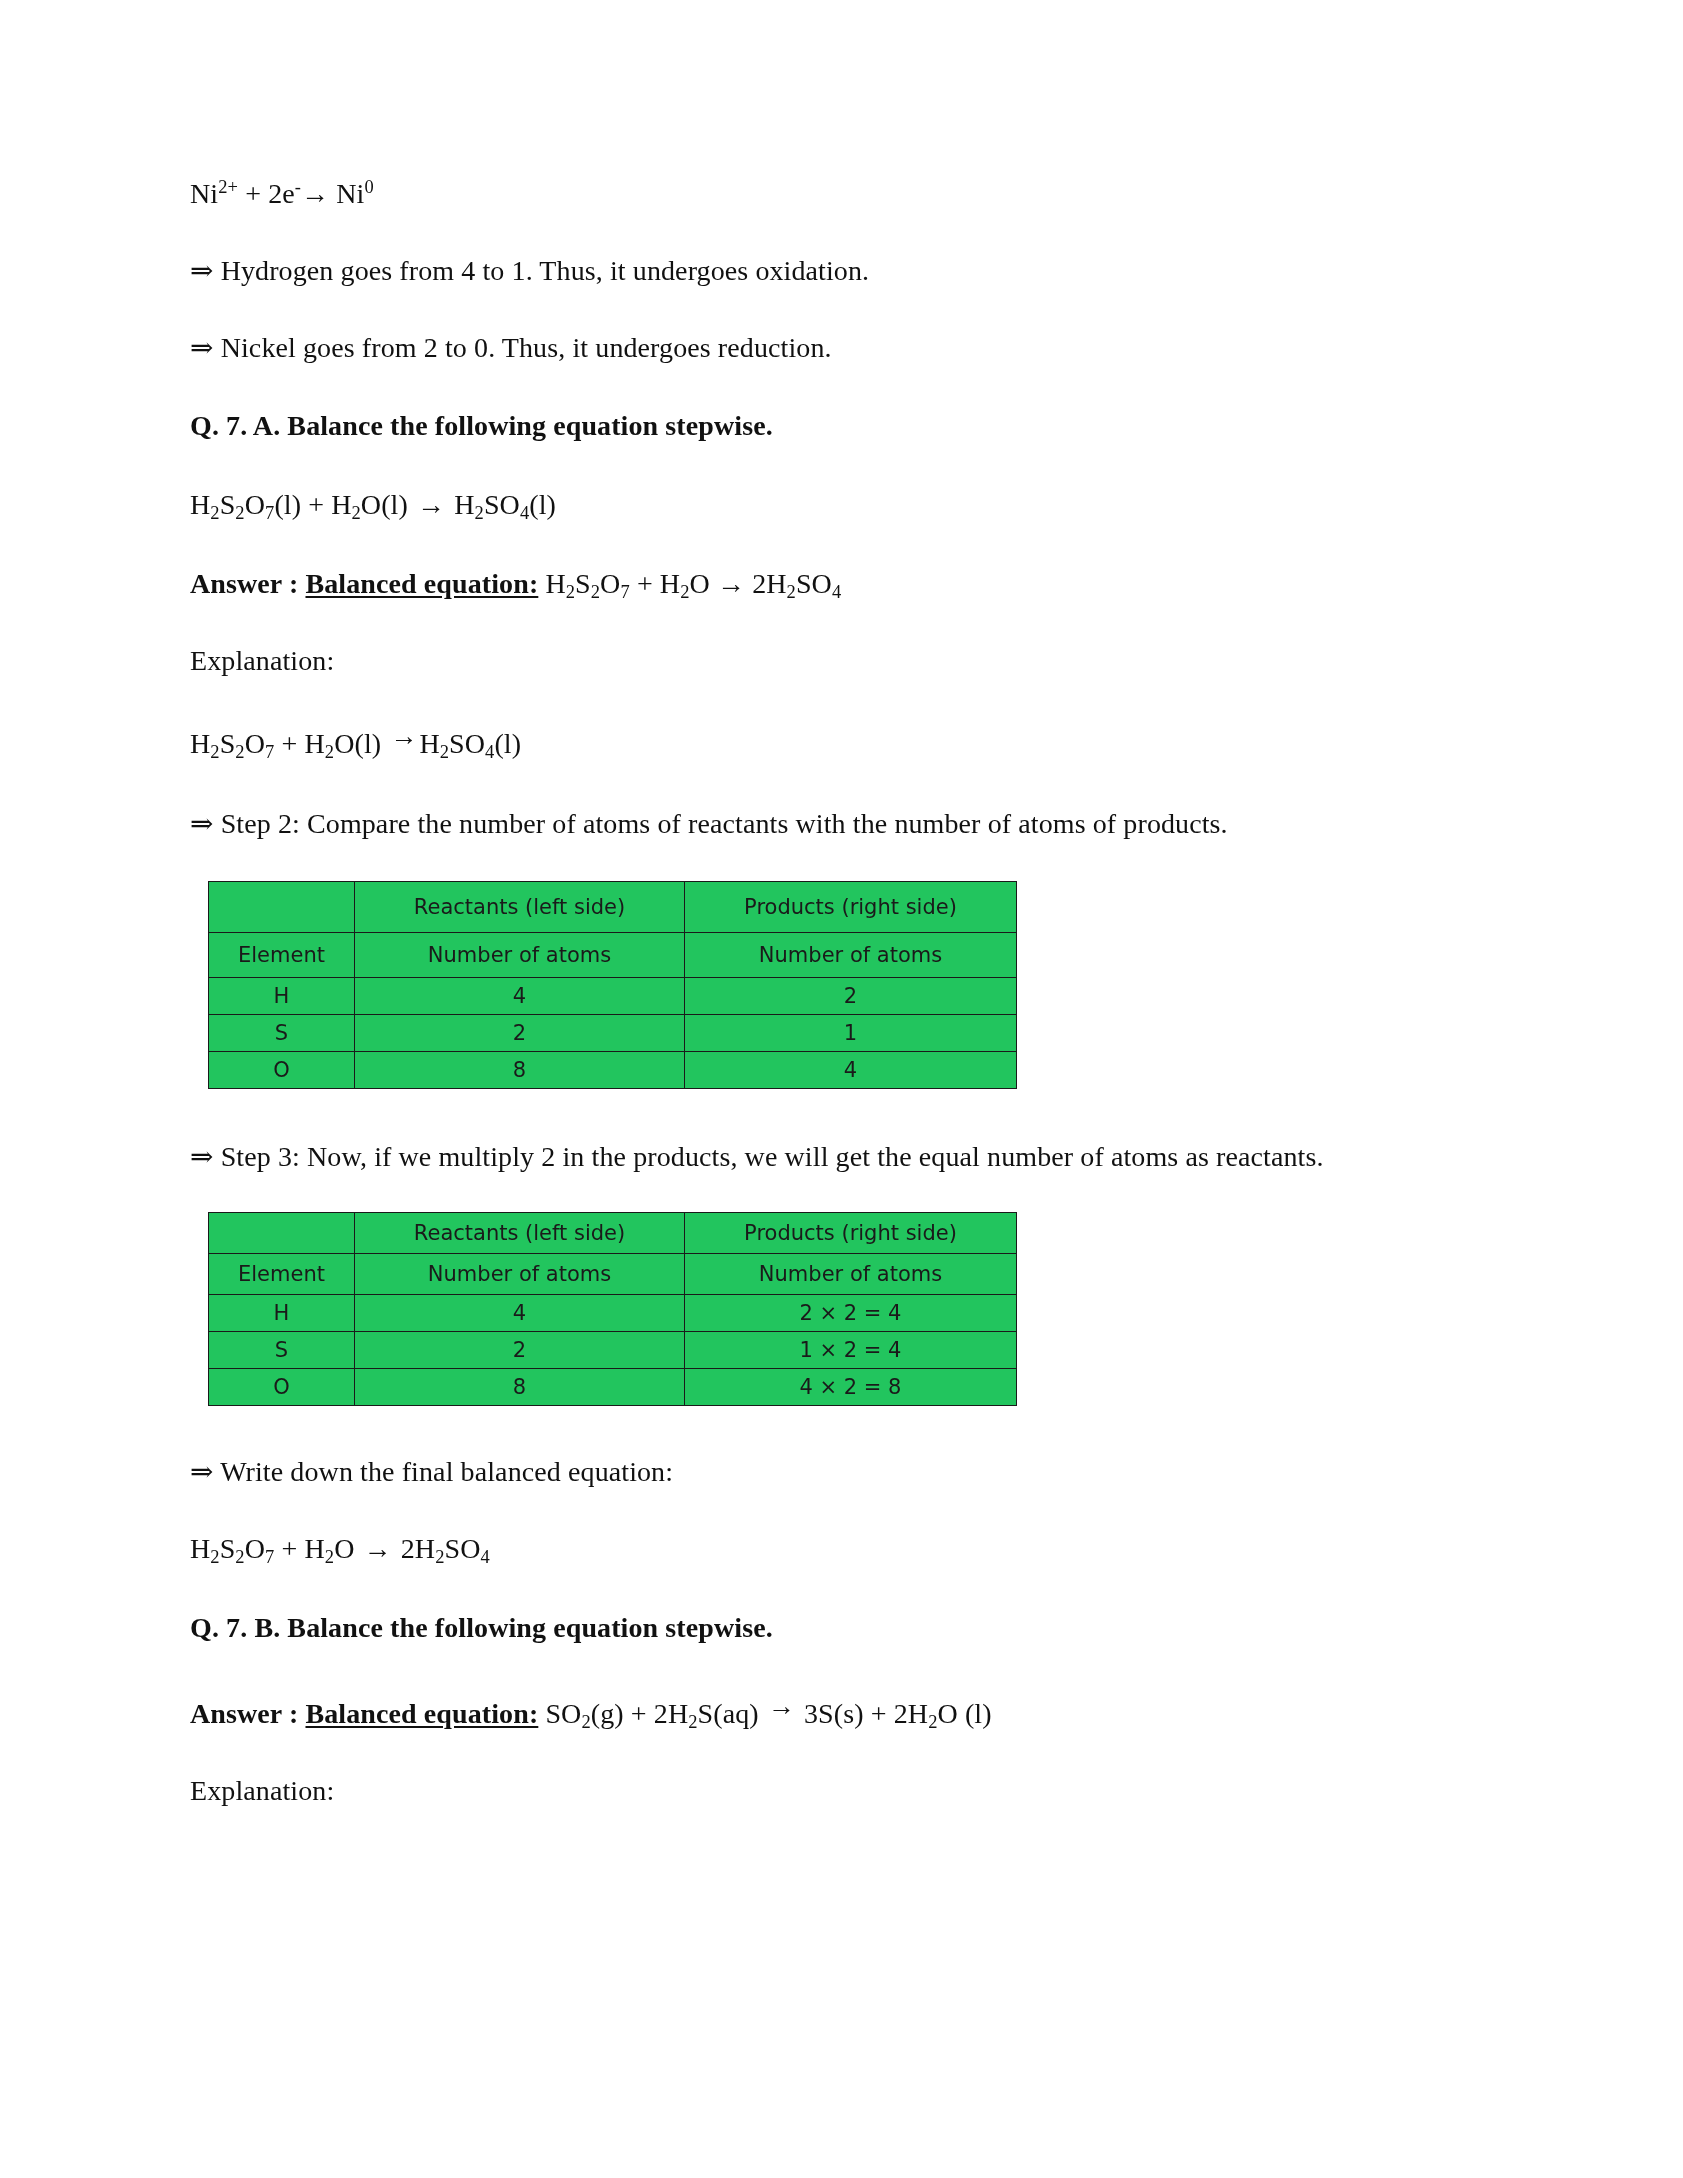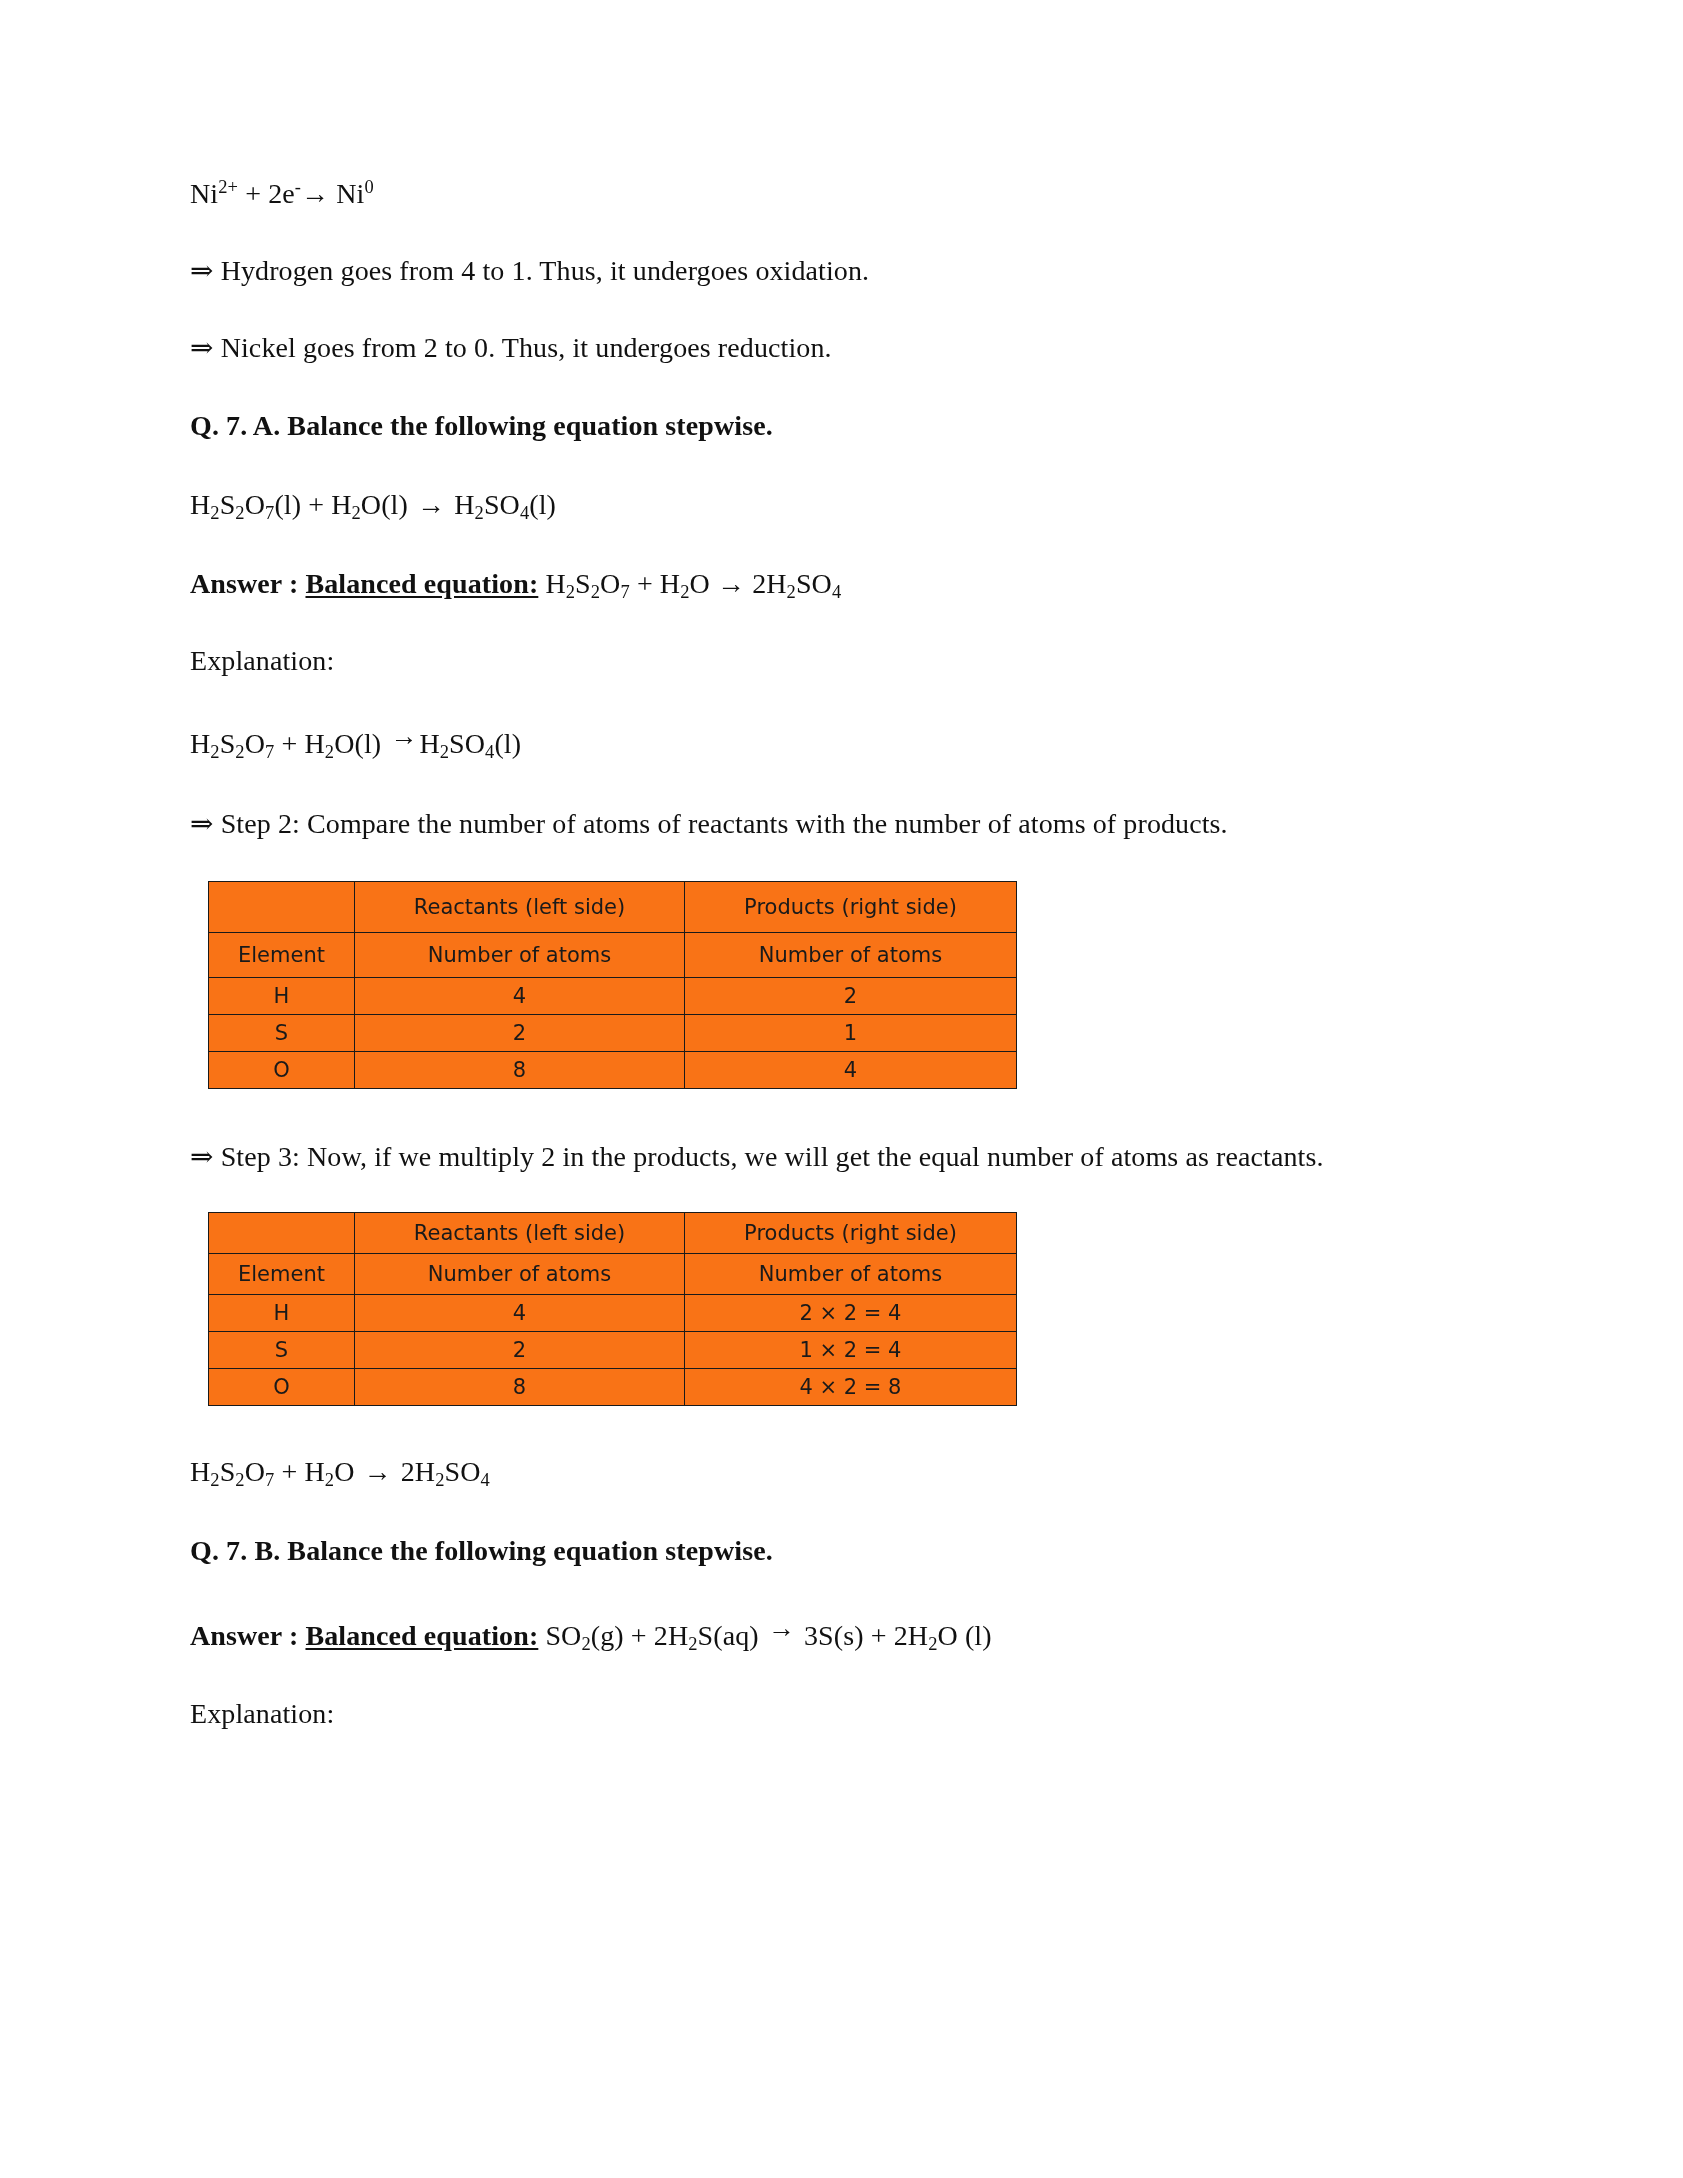--- a/index.html
+++ b/index.html
@@ -79,21 +79,21 @@
   }
   .darr { padding: 0 2px; }
 
   
   .atable {
     border-collapse: collapse;
     font-family: "DejaVu Sans", "Liberation Sans", sans-serif;
     font-size: 21px;
     color: #1a1a1a;
     margin: 0 0 0 18px;
-    background: #f97316;
+    background: #22c55e;
   }
   .atable td, .atable th {
     border: 1.6px solid #1a1a1a;
     padding: 3px 8px;
     text-align: center;
     font-weight: normal;
     white-space: nowrap;
   }
   .atable .c-el   { width: 129px; }
   .atable .c-re   { width: 313px; }
@@ -201,20 +201,21 @@
           </tr>
           <tr class="drow">
             <td>O</td>
             <td>8</td>
             <td>4 × 2 = 8</td>
           </tr>
         </tbody>
       </table>
     </div>
 
+    <p class="para">⇒ Write down the final balanced equation:</p>
 
     <p class="para eq">
       H<sub>2</sub>S<sub>2</sub>O<sub>7</sub> + H<sub>2</sub>O <span class="darr">→</span> 2H<sub>2</sub>SO<sub>4</sub>
     </p>
 
     <p class="para heading">Q. 7. B. Balance the following equation stepwise.</p>
 
 
     <p class="para">
       <span style="font-weight:bold;">Answer : </span><span class="ul-bold">Balanced equation:</span><span>&nbsp;SO<sub>2</sub>(g) + 2H<sub>2</sub>S(aq) <span class="arrow-raised">→</span> 3S(s) + 2H<sub>2</sub>O (l)</span>

